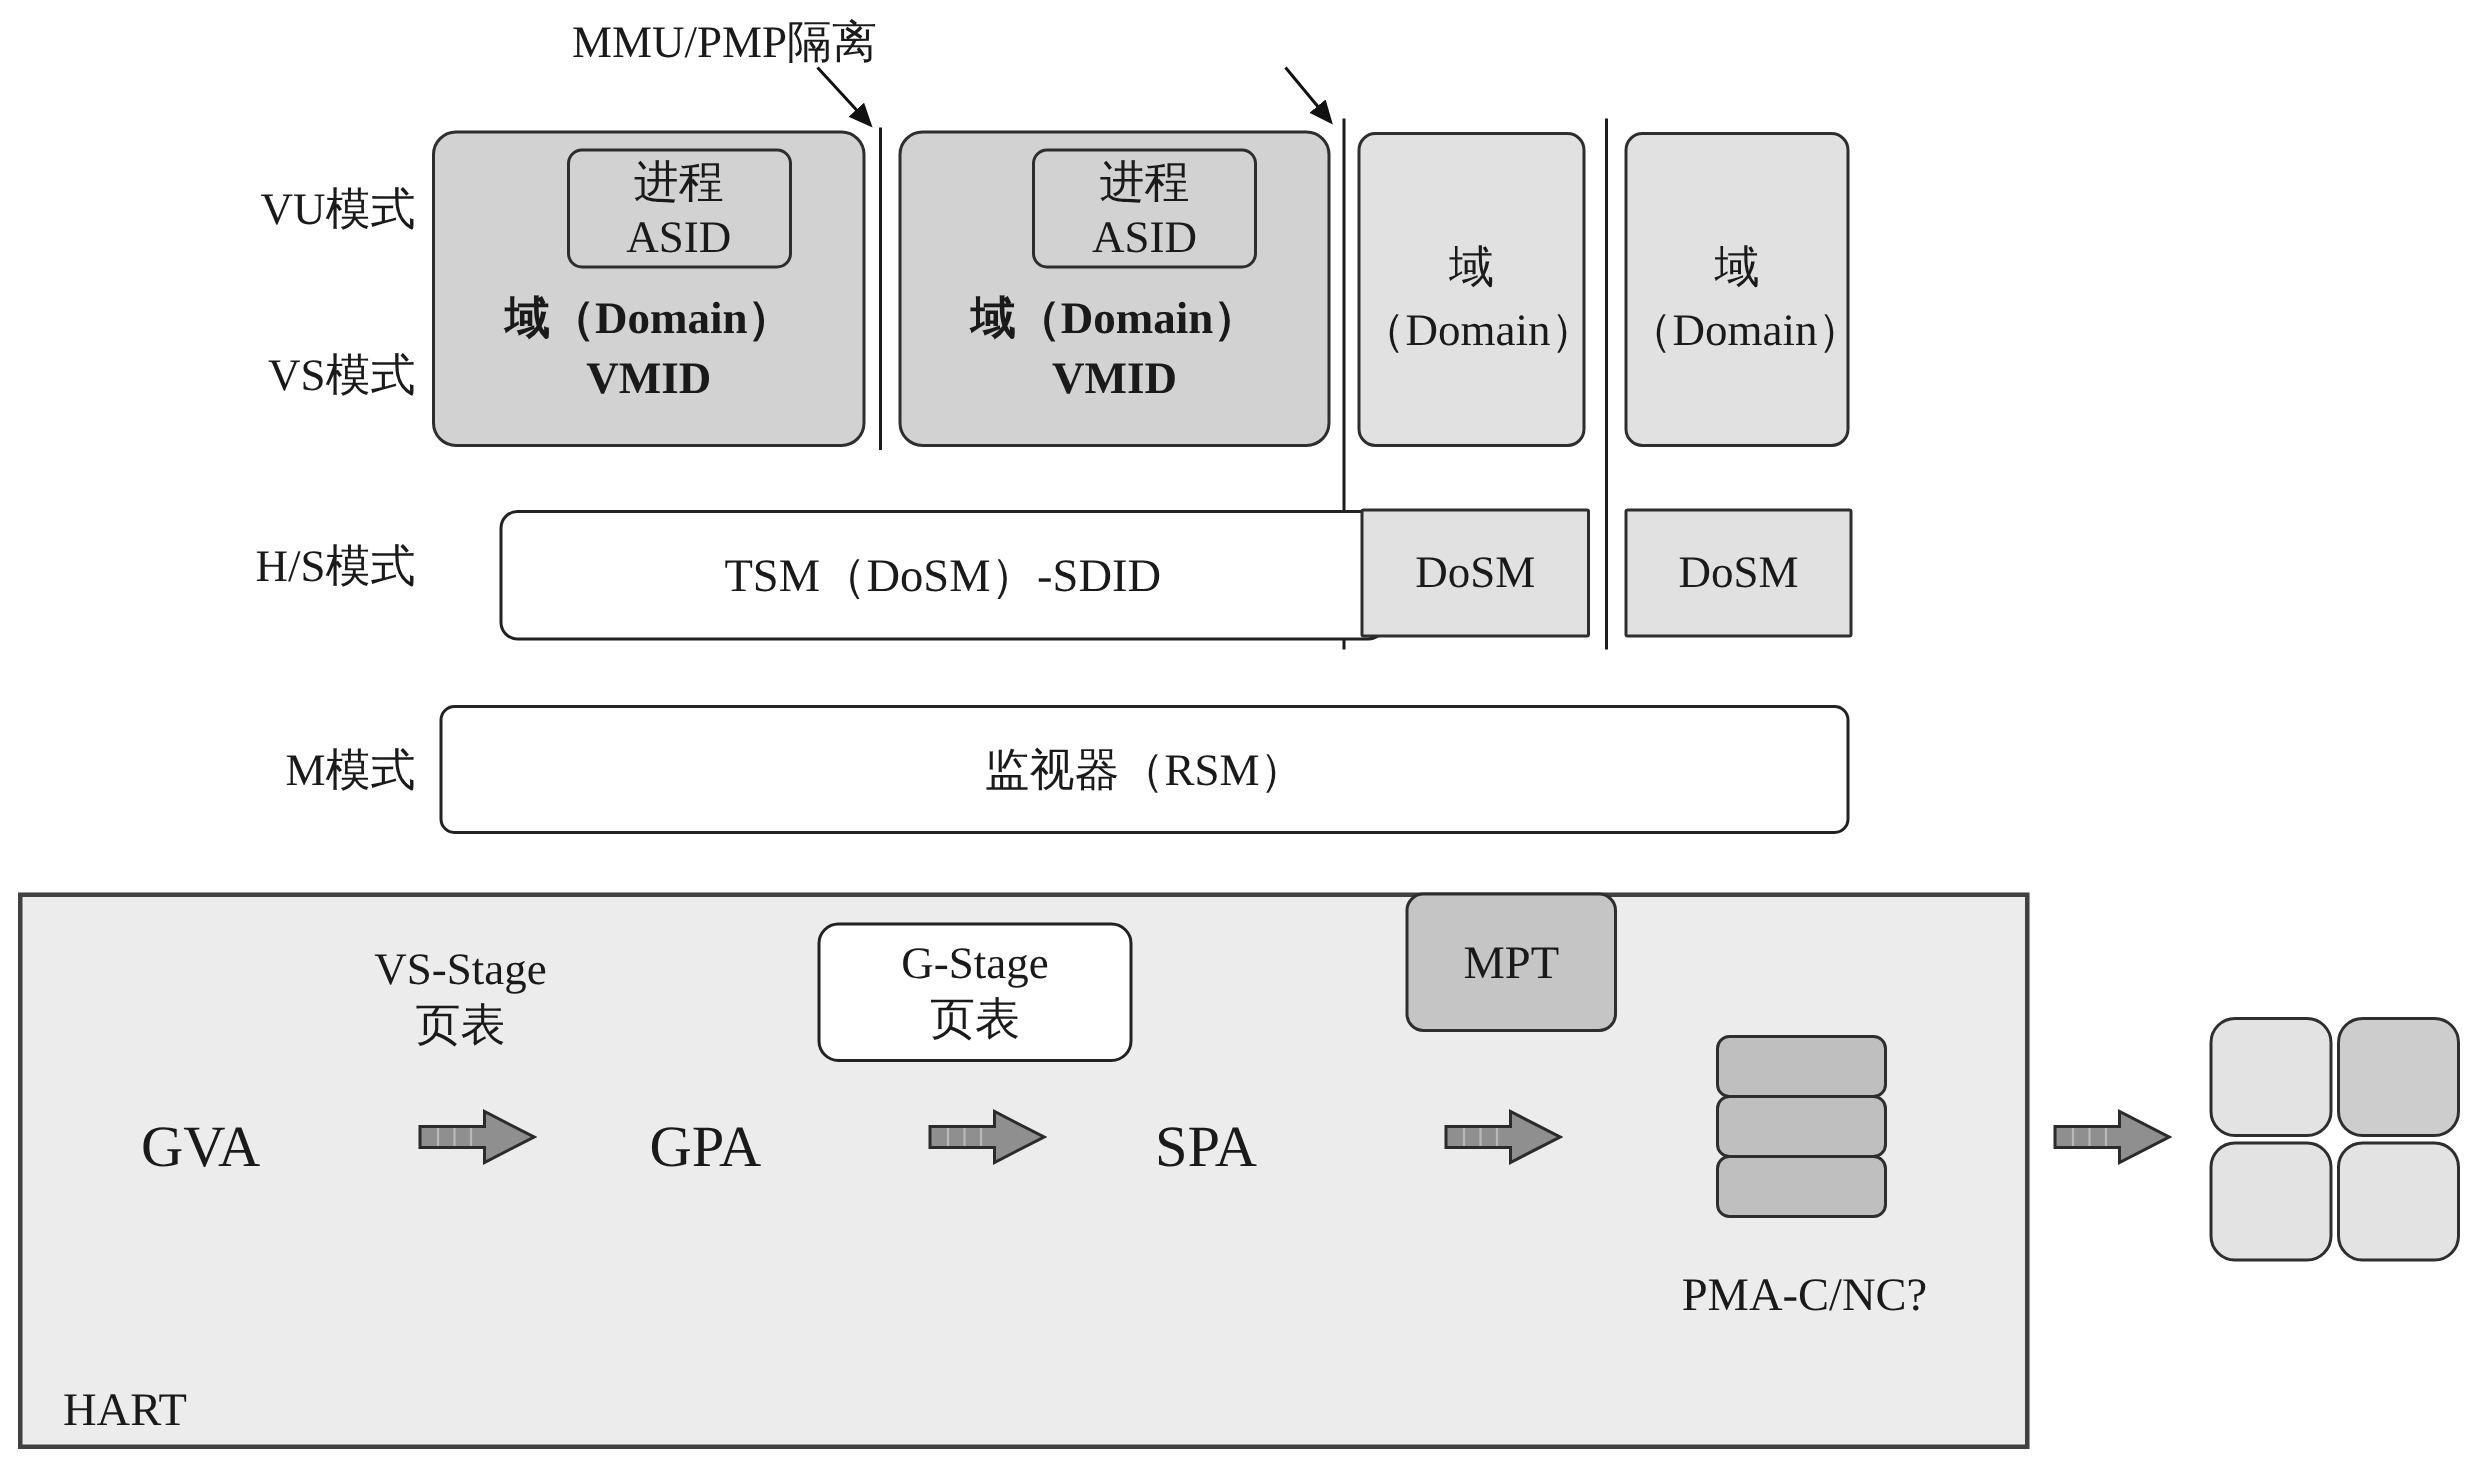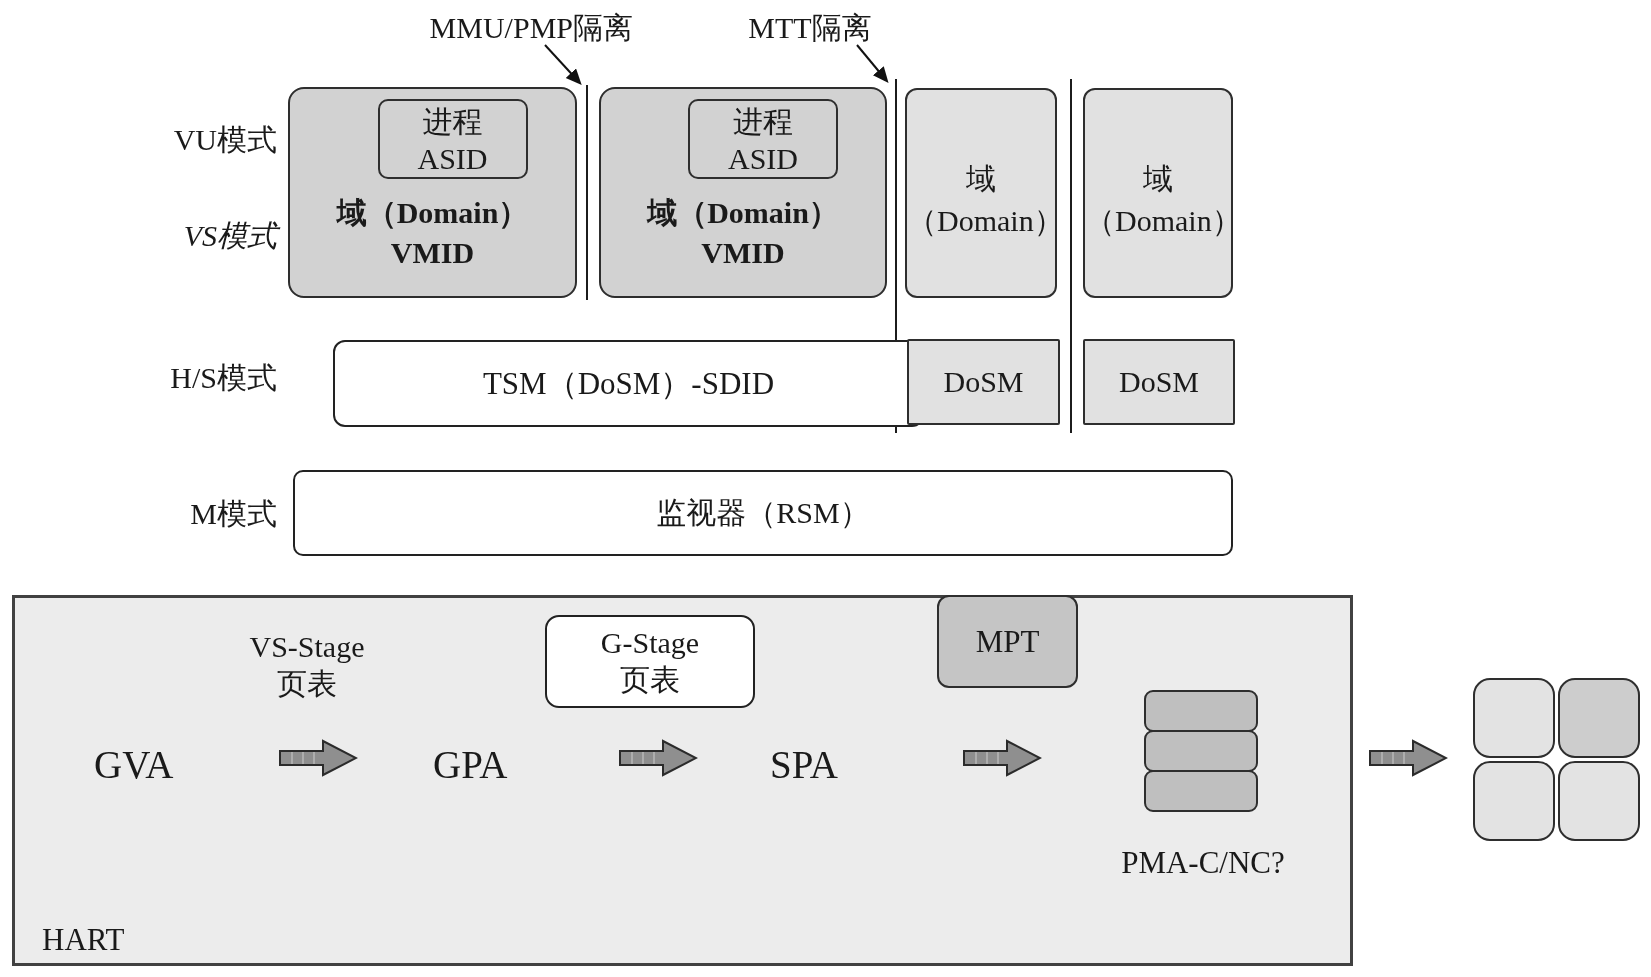--- a/index.html
+++ b/index.html
@@ -60,42 +60,41 @@
   .grid-cell.dark{background:#cdcdcd;}
 
   .block-arrow{position:absolute;width:80px;height:40px;}
   .anno-arrow{position:absolute;}
 </style>
 </head>
 <body>
 
 <div id="canvas">
 
-  <div class="anno" style="left:333px;top:8px;width:300px;text-align:right;">MMU/PMP隔离</div>
-  <div class="anno" style="left:660px;top:8px;width:300px;">MTT隔离</div>
+  <div class="anno" style="left:333px;top:8px;width:300px;">MMU/PMP隔离</div>
 
   <svg class="anno-arrow" style="left:533px;top:41px;" width="62" height="52">
     <defs>
         <marker id="ah1" markerWidth="9" markerHeight="8" refX="6" refY="3.5" orient="auto">
           <path d="M0,0 L8,3.5 L0,7 Z" fill="#111"></path>
         </marker>
       </defs>
     <line x1="12" y1="4" x2="46" y2="41" stroke="#111" stroke-width="2" marker-end="url(#ah1)"></line>
   </svg>
   <svg class="anno-arrow" style="left:846px;top:41px;" width="55" height="50">
     <defs>
         <marker id="ah2" markerWidth="9" markerHeight="8" refX="6" refY="3.5" orient="auto">
           <path d="M0,0 L8,3.5 L0,7 Z" fill="#111"></path>
         </marker>
       </defs>
     <line x1="11" y1="4" x2="40" y2="39" stroke="#111" stroke-width="2" marker-end="url(#ah2)"></line>
   </svg>
 
   <div class="mode-label" style="left:67px;top:124px;">VU模式</div>
-  <div class="mode-label" style="left:67px;top:220px;font-style:italic;">VS模式</div>
+  <div class="mode-label" style="left:67px;top:235px;">VS模式</div>
   <div class="mode-label" style="left:67px;top:362px;text-align:right;">H/S模式</div>
   <div class="mode-label" style="left:67px;top:498px;">M模式</div>
 
   <div class="big-box" style="left:288px;top:87px;width:289px;height:211px;">
     <div class="asid-box">
       <div>进程</div>
       <div>ASID</div>
     </div>
     <div class="domain-text">
       <div>域（Domain）</div>

